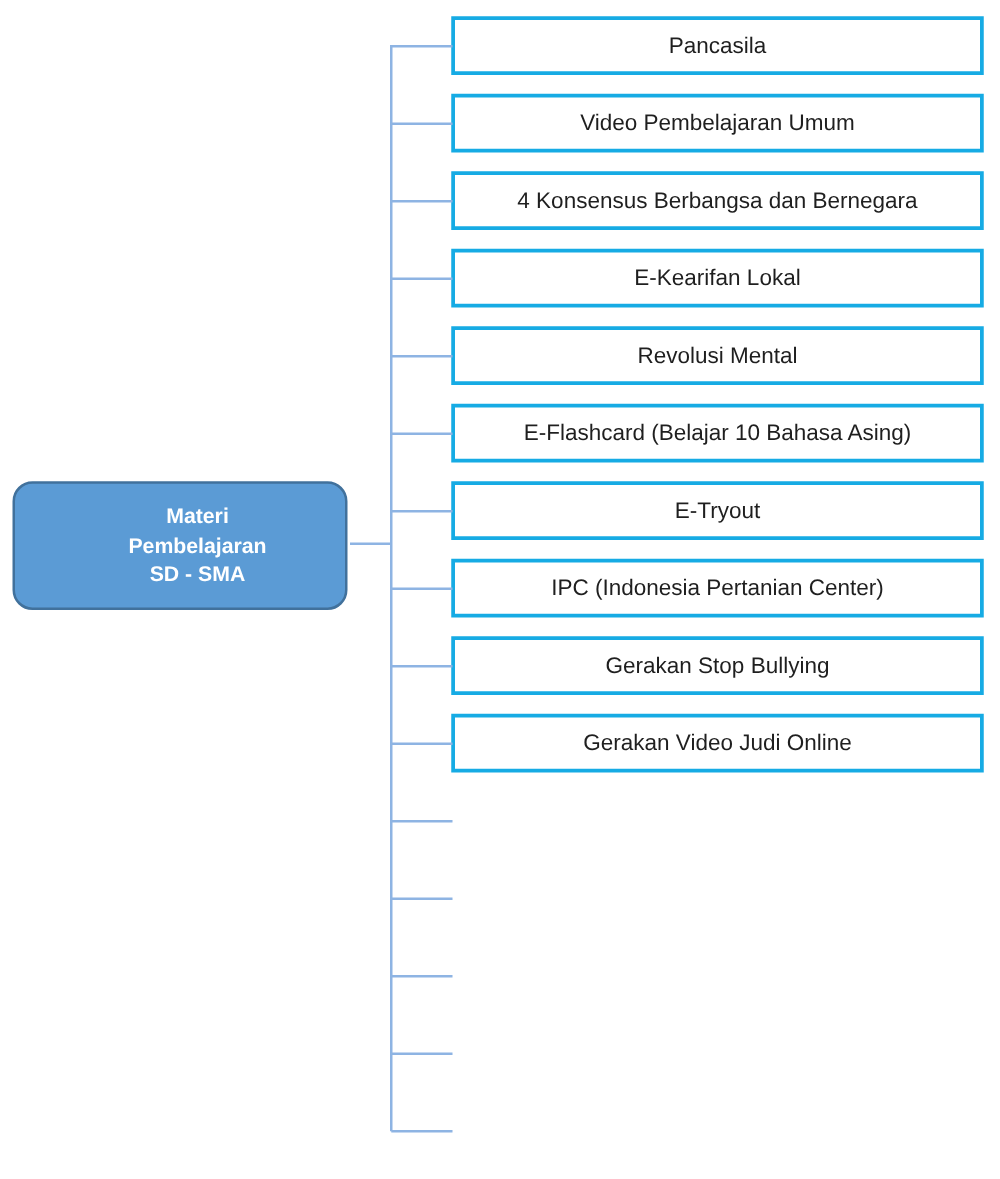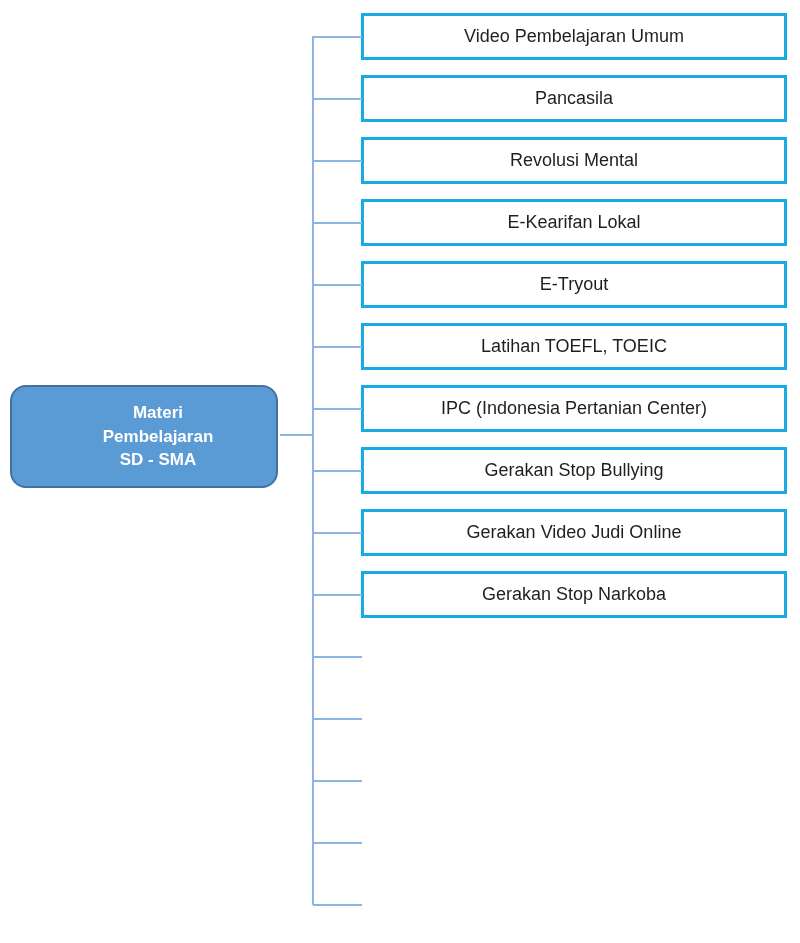--- a/index.html
+++ b/index.html
@@ -87,48 +87,48 @@
     <span class="root-label">Materi
 Pembelajaran
 SD - SMA</span>
   </div>
 
   <div class="connector trunk"></div>
   <div class="connector root-line"></div>
 
   <div class="branches">
     <div class="branch">
+        <span>Pancasila</span>
+      </div>
+    <div class="branch">
         <span>Video Pembelajaran Umum</span>
       </div>
     <div class="branch">
-        <span>Pancasila</span>
+        <span>4 Konsensus Berbangsa dan Bernegara</span>
+      </div>
+    <div class="branch">
+        <span>E-Kearifan Lokal</span>
       </div>
     <div class="branch">
         <span>Revolusi Mental</span>
       </div>
     <div class="branch">
-        <span>E-Kearifan Lokal</span>
+        <span>E-Flashcard (Belajar 10 Bahasa Asing)</span>
       </div>
     <div class="branch">
         <span>E-Tryout</span>
-      </div>
-    <div class="branch">
-        <span>Latihan TOEFL, TOEIC</span>
       </div>
     <div class="branch">
         <span>IPC (Indonesia Pertanian Center)</span>
       </div>
     <div class="branch">
         <span>Gerakan Stop Bullying</span>
       </div>
     <div class="branch">
         <span>Gerakan Video Judi Online</span>
-      </div>
-    <div class="branch">
-        <span>Gerakan Stop Narkoba</span>
       </div>
   </div>
 
 <div class="connector stub" style="top: 36px;"></div>
     <div class="connector stub" style="top: 98px;"></div>
     <div class="connector stub" style="top: 160px;"></div>
     <div class="connector stub" style="top: 222px;"></div>
     <div class="connector stub" style="top: 284px;"></div>
     <div class="connector stub" style="top: 346px;"></div>
     <div class="connector stub" style="top: 408px;"></div>

